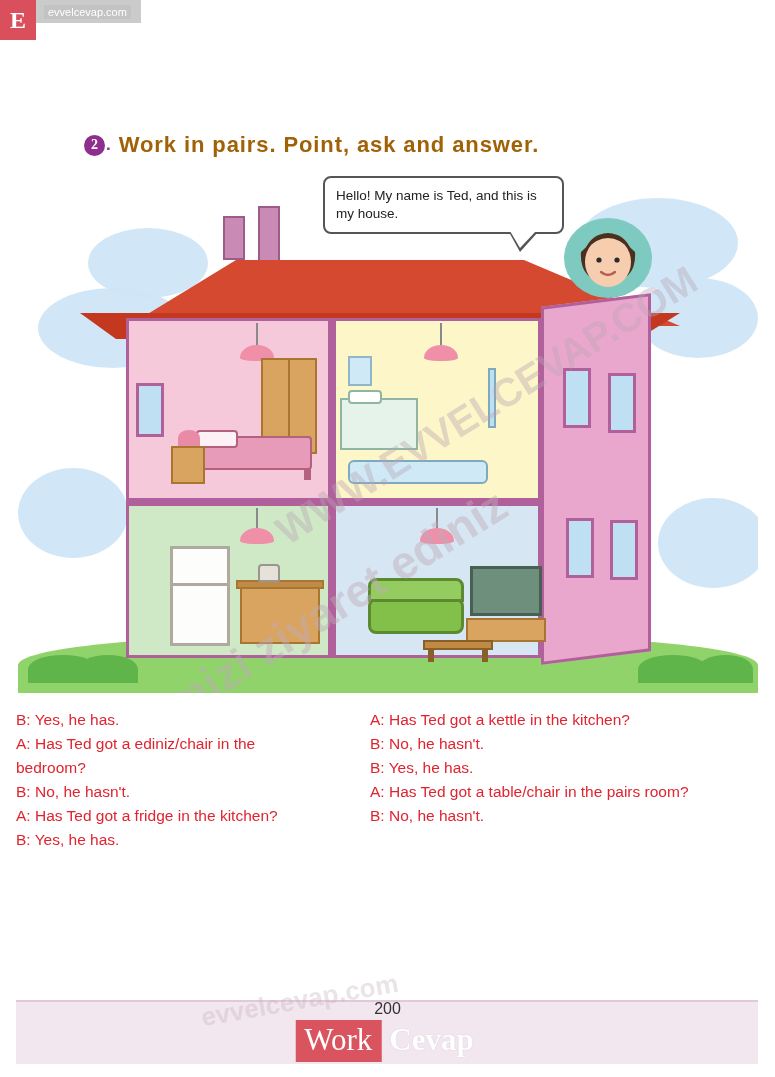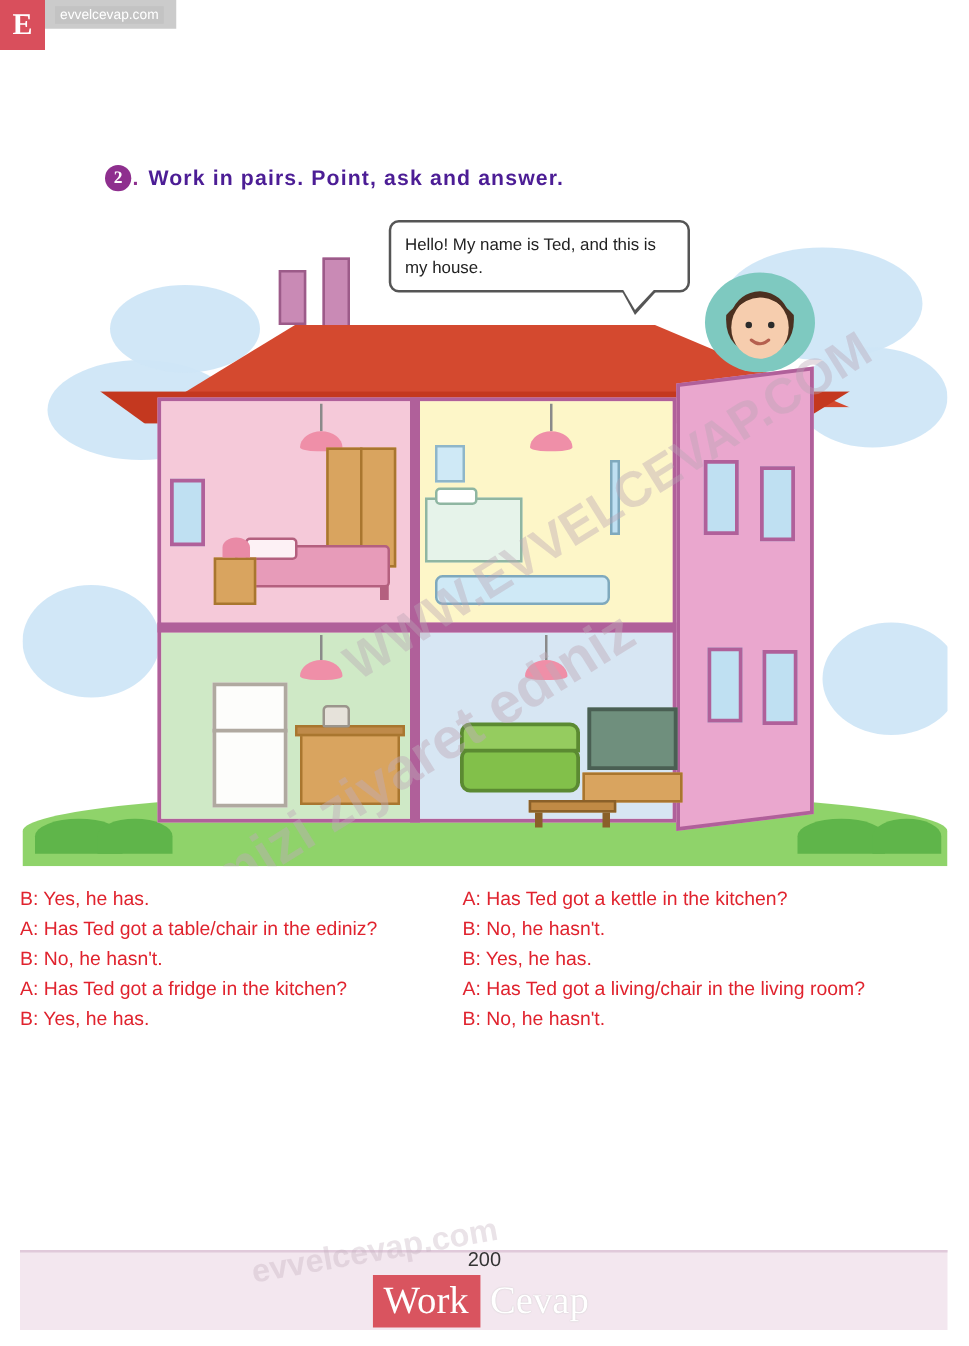--- a/index.html
+++ b/index.html
@@ -72,23 +72,23 @@
     display: flex; align-items: center; justify-content: center;
     font-family: "Liberation Serif", serif;
   }
   .ex-num-dot {
     color: #8e2f8e;
     font-weight: bold;
     font-size: 17px;
     margin: 0 8px 0 1px;
   }
   .ex-text {
-    font-size: 17px;
-    font-weight: bold;
-    color: #4c1d95;
+    font-size: 22px;
+    font-weight: bold;
+    color: #a16207;
     letter-spacing: .9px;
   }
 
   
   .scene {
     position: absolute;
     left: 18px; top: 168px;
     width: 740px; height: 525px;
     overflow: hidden;
   }
@@ -183,21 +183,21 @@
   .window-out {
     position: absolute;
     background: #bfe0f2;
     border: 3px solid #b0609a;
     box-sizing: border-box;
   }
 
   
   .bubble {
     position: absolute;
-    left: 293px; top: 8px;
+    left: 305px; top: 8px;
     width: 215px;
     background: #ffffff;
     border: 2px solid #555;
     border-radius: 8px;
     padding: 9px 11px;
     font-size: 13.5px;
     line-height: 18px;
     color: #222;
     z-index: 20;
   }
@@ -290,20 +290,21 @@
     font-size: 31px;
     font-family: "Liberation Serif", serif;
     padding: 2px 9px 4px 9px;
   }
   .fl-cevap {
     color: #ffffff;
     font-size: 31px;
     font-family: "Liberation Serif", serif;
     padding: 2px 6px 4px 8px;
     text-shadow: 0 0 1px #bbb;
+    font-weight: bold;
   }
   .wm-footer {
     position: absolute;
     left: 200px; top: 985px;
     font-size: 26px;
     font-weight: bold;
     color: rgba(195,175,190,0.35);
     transform: rotate(-10deg);
     white-space: nowrap;
     z-index: 4;
@@ -412,31 +413,31 @@
   </svg>
 
   <div class="bubble">Hello! My name is Ted, and this is my house.</div>
 
   <div class="wm-diag">sitemizi ziyaret ediniz</div>
   <div class="wm-diag2">WWW.EVVELCEVAP.COM</div>
 </div>
 
 <div class="dialog dialog-left">
   <div>B: Yes, he has.</div>
-  <div>A: Has Ted got a table/chair in the ediniz?</div>
+  <div>A: Has Ted got a ediniz/chair in the bedroom?</div>
   <div>B: No, he hasn't.</div>
   <div>A: Has Ted got a fridge in the kitchen?</div>
   <div>B: Yes, he has.</div>
 </div>
 
 <div class="dialog dialog-right">
   <div>A: Has Ted got a kettle in the kitchen?</div>
   <div>B: No, he hasn't.</div>
   <div>B: Yes, he has.</div>
-  <div>A: Has Ted got a living/chair in the living room?</div>
+  <div>A: Has Ted got a table/chair in the pairs room?</div>
   <div>B: No, he hasn't.</div>
 </div>
 
 <div class="footer-band"></div>
 <div class="wm-footer">evvelcevap.com</div>
 <div class="page-num">200</div>
 <div class="footer-logo">
   <div class="fl-evvel">Work</div>
   <div class="fl-cevap">Cevap</div>
 </div>

